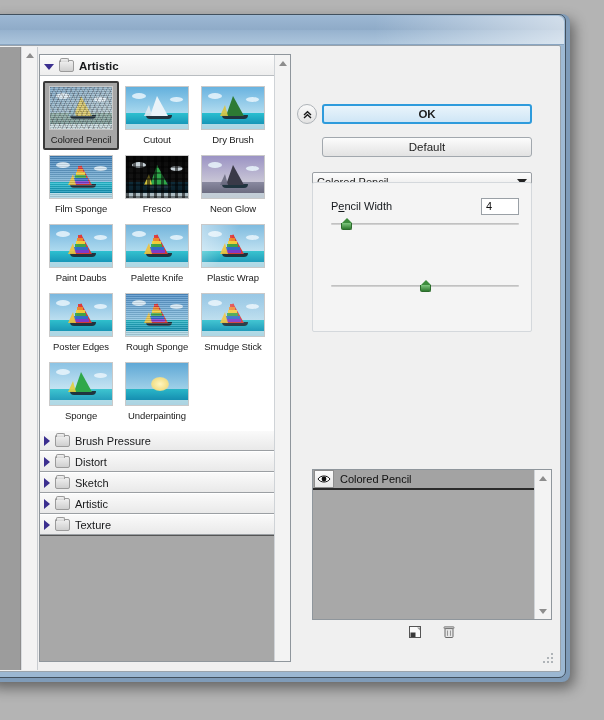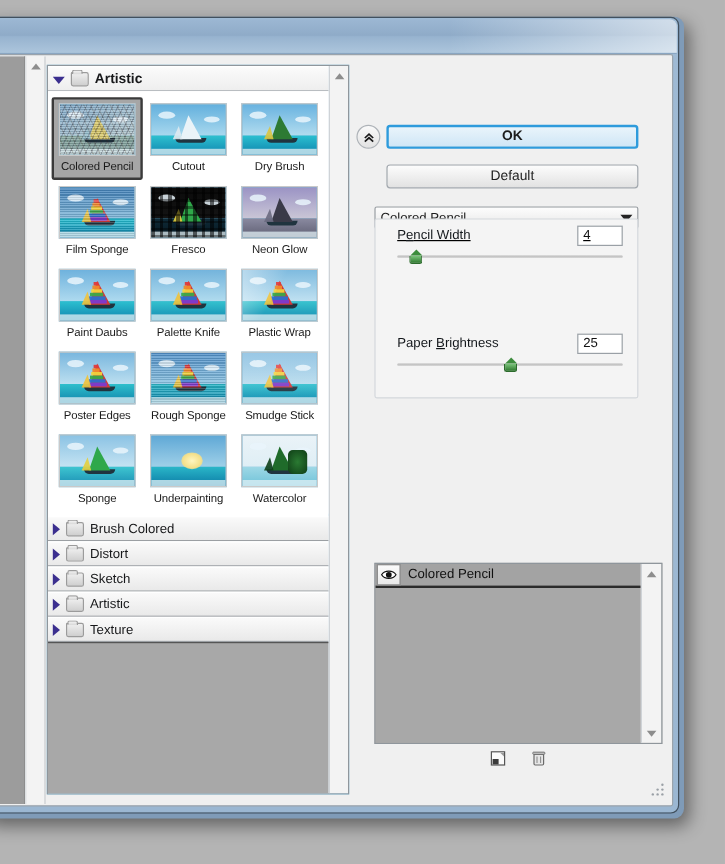--- a/index.html
+++ b/index.html
@@ -72,21 +72,21 @@
   }
   .sb-arrow.up{ top:0; }
   .sb-arrow.down{ bottom:0; }
   .tri{ width:0;height:0; }
   .tri-up{ border-left:4px solid transparent;border-right:4px solid transparent;border-bottom:5px solid #8d8d8d; }
   .tri-down{ border-left:4px solid transparent;border-right:4px solid transparent;border-top:5px solid #8d8d8d; }
 
   
   .browser{
     position:absolute; left:47px; top:8px; width:252px; bottom:9px;
-    background:#7dd3fc;
+    background:#d946ef;
     border:1px solid #8f969c;
   }
   .browser-inner{
     position:absolute; inset:0 16px 0 0;
     overflow:hidden;
     background:#fff;
   }
   .browser-scroll{
     position:absolute; right:0; top:0; width:16px; bottom:0;
     background:#f3f3f3;
@@ -592,43 +592,27 @@
                 <div class="thumb-img">
                   <div class="tw">
                     <div class="sky" style="background:linear-gradient(to bottom,#5fa8d6,#9fd0e8)"></div>
                     <div class="sea" style="background:linear-gradient(to bottom,#2ab6c8,#0c7ca6)"></div>
                     <div class="sand" style="background:rgba(225,240,246,.75)"></div>
                     <div style="position: absolute; left: 40%; top: 34%; width: 18px; height: 14px; border-radius: 50%; background: radial-gradient(rgb(255, 246, 192), rgb(244, 224, 138) 60%, rgba(244, 224, 138, 0));"></div>
                   </div>
                 </div>
                 <div class="thumb-label">Underpainting</div>
               </div>
-              <div class="thumb-cell">
-                <div class="thumb-img">
-                  <div class="tw">
-                    <div class="sky" style="background:linear-gradient(to bottom,#eaf3f8,#dfeef5)"></div>
-                    <div class="sea" style="background:linear-gradient(to bottom,#9fd8e6,#6fc2d8)"></div>
-                    <div class="sand" style="background:rgba(225,240,246,.75)"></div>
-                    <div class="cloud" style="left: 6px; top: 6px; width: 14px; height: 6px; opacity: 0.85;"></div>
-                    <div class="cloud" style="left: 44px; top: 10px; width: 13px; height: 5px; opacity: 0.85;"></div>
-                    <div style="position: absolute; left: 20px; top: 28px; width: 26px; height: 4px; background: rgb(32, 52, 63); border-radius: 0px 0px 4px 4px;"></div>
-                    <div style="position: absolute; left: 24px; top: 9px; width: 0px; height: 0px; border-left: 7px solid transparent; border-right: 11px solid transparent; border-bottom: 20px solid rgb(31, 107, 42);"></div>
-                    <div style="position: absolute; left: 18px; top: 18px; width: 0px; height: 0px; border-left: 5px solid transparent; border-right: 3px solid transparent; border-bottom: 11px solid rgb(14, 63, 24); opacity: 0.9;"></div>
-                    <div style="position: absolute; left: 38px; top: 12px; width: 16px; height: 20px; background: radial-gradient(rgb(42, 122, 50), rgb(15, 61, 22)); border-radius: 4px;"></div>
-                  </div>
-                </div>
-                <div class="thumb-label">Watercolor</div>
-              </div>
             </div>
 
           <div class="cat-rows">
               <div class="cat-row">
                 <div class="arrow-closed"></div>
                 <div class="folder"></div>
-                <span class="cat-title normal">Brush Colored</span>
+                <span class="cat-title normal">Brush Pressure</span>
               </div>
               <div class="cat-row">
                 <div class="arrow-closed"></div>
                 <div class="folder"></div>
                 <span class="cat-title normal">Distort</span>
               </div>
               <div class="cat-row">
                 <div class="arrow-closed"></div>
                 <div class="folder"></div>
                 <span class="cat-title normal">Sketch</span>
@@ -665,38 +649,34 @@
 
         <div class="btn ok">OK</div>
         <div class="btn default">Default</div>
 
         <div class="select">
           <span>Colored Pencil</span>
           <span class="caret"></span>
         </div>
 
         <div class="params">
-            <div class="param" style="top: 4px; text-decoration: underline;">
+            <div class="param" style="top: 14px;">
               <div class="param-row">
                 <span class="param-label">P<u>e</u>ncil Width</span>
                 <span class="param-value">4</span>
               </div>
               <div class="slider">
                 <div class="track"></div>
                 <div class="knob" style="left:calc(8% - 5px)">
                   <i></i>
                   <b></b>
                 </div>
               </div>
             </div>
             <div class="param" style="top: 94px;">
-              <div class="param-row">
-                <span class="param-label">Paper <u>B</u>rightness</span>
-                <span class="param-value">25</span>
-              </div>
               <div class="slider">
                 <div class="track"></div>
                 <div class="knob" style="left:calc(50% - 5px)">
                   <i></i>
                   <b></b>
                 </div>
               </div>
             </div>
           </div>
 

